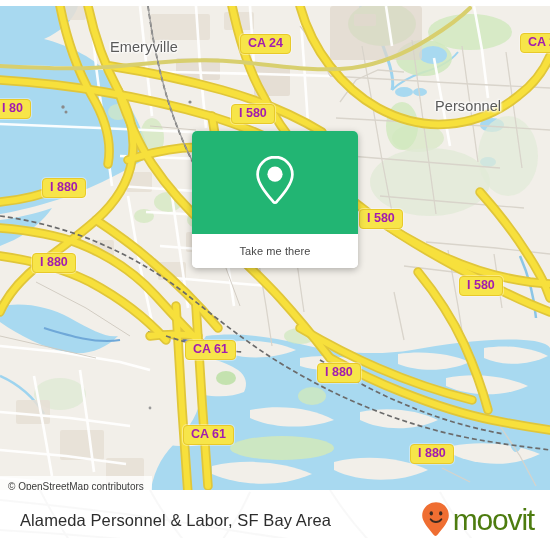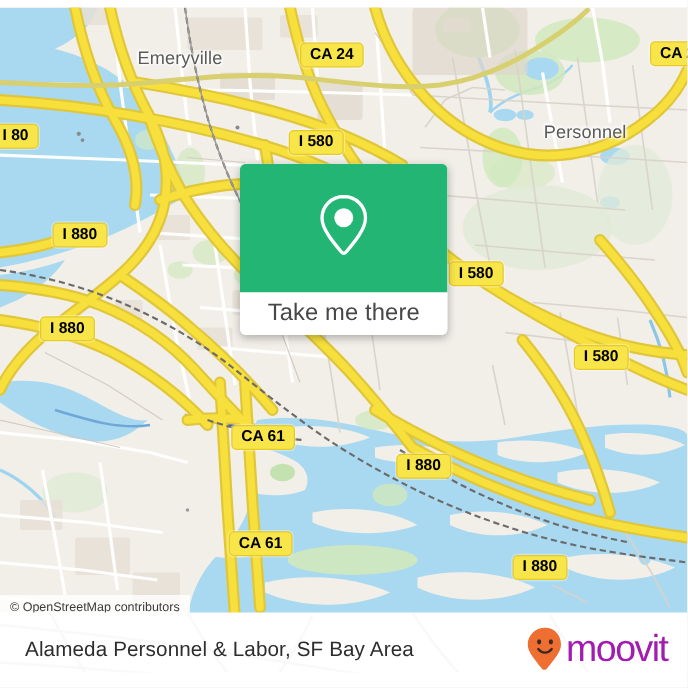--- a/index.html
+++ b/index.html
@@ -11,21 +11,21 @@
   .mapsvg{position:absolute;left:0;top:0;}
 
   
   .place-label{
     position:absolute;color:#5a5a5a;font-size:14.5px;white-space:nowrap;
     text-shadow:0 0 3px #fff,0 0 3px #fff,1px 1px 2px #fff,-1px -1px 2px #fff;
     letter-spacing:.1px;
   }
   .shield{
     position:absolute;background:#f7e549;border:1.6px solid #e8c92a;border-radius:4px;
-    color:#000000;font-size:12.5px;font-weight:700;padding:2px 7px 3px 7px;white-space:nowrap;
+    color:#a21caf;font-size:12.5px;font-weight:700;padding:2px 7px 3px 7px;white-space:nowrap;
     line-height:1;box-shadow:0 0 0 1px rgba(255,255,255,.35);
   }
 
   
   .attrib{
     position:absolute;left:0;top:470px;height:20px;
     background:rgba(255,255,255,.78);
     display:flex;align-items:center;padding:0 8px 0 8px;
     font-size:10px;color:#3b3b3b;white-space:nowrap;
   }
@@ -35,36 +35,36 @@
     position:absolute;left:192px;top:125px;width:166px;
     border-radius:5px;overflow:hidden;
     box-shadow:0 2px 7px rgba(0,0,0,.28);
     background:#fff;
   }
   .card-top{
     height:103px;background:#22b573;display:flex;align-items:center;justify-content:center;
   }
   .card-btn{
     height:34px;background:#fff;display:flex;align-items:center;justify-content:center;
-    color:#474747;font-size:19px;letter-spacing:.1px;cursor:pointer;
+    color:#474747;font-size:11px;letter-spacing:.1px;cursor:pointer;
   }
 
   
   .footer{
     position:absolute;left:0;top:490px;width:550px;height:48px;background:#ffffff;overflow:hidden;
   }
   .footer-ghost{position:absolute;left:0;top:-490px;opacity:.055;}
   .footer-title{
     position:absolute;left:20px;top:0;height:60px;display:flex;align-items:center;
     font-size:16.5px;color:#2d2d2d;white-space:nowrap;letter-spacing:.1px;
   }
   .brand{
     position:absolute;right:16px;top:0;height:60px;display:flex;align-items:center;gap:2px;
   }
-  .brand-word{font-size:30px;color:#a21caf;letter-spacing:-1.2px;font-weight:400;line-height:1;}
+  .brand-word{font-size:30px;color:#4d7c0f;letter-spacing:-1.2px;font-weight:400;line-height:1;}
 </style>
 </head>
 <body>
 
 <div id="app">
 
   <div class="map">
     <svg class="mapsvg" width="550" height="490" viewBox="0 0 550 490">
       <defs>
         <clipPath id="mclip">

